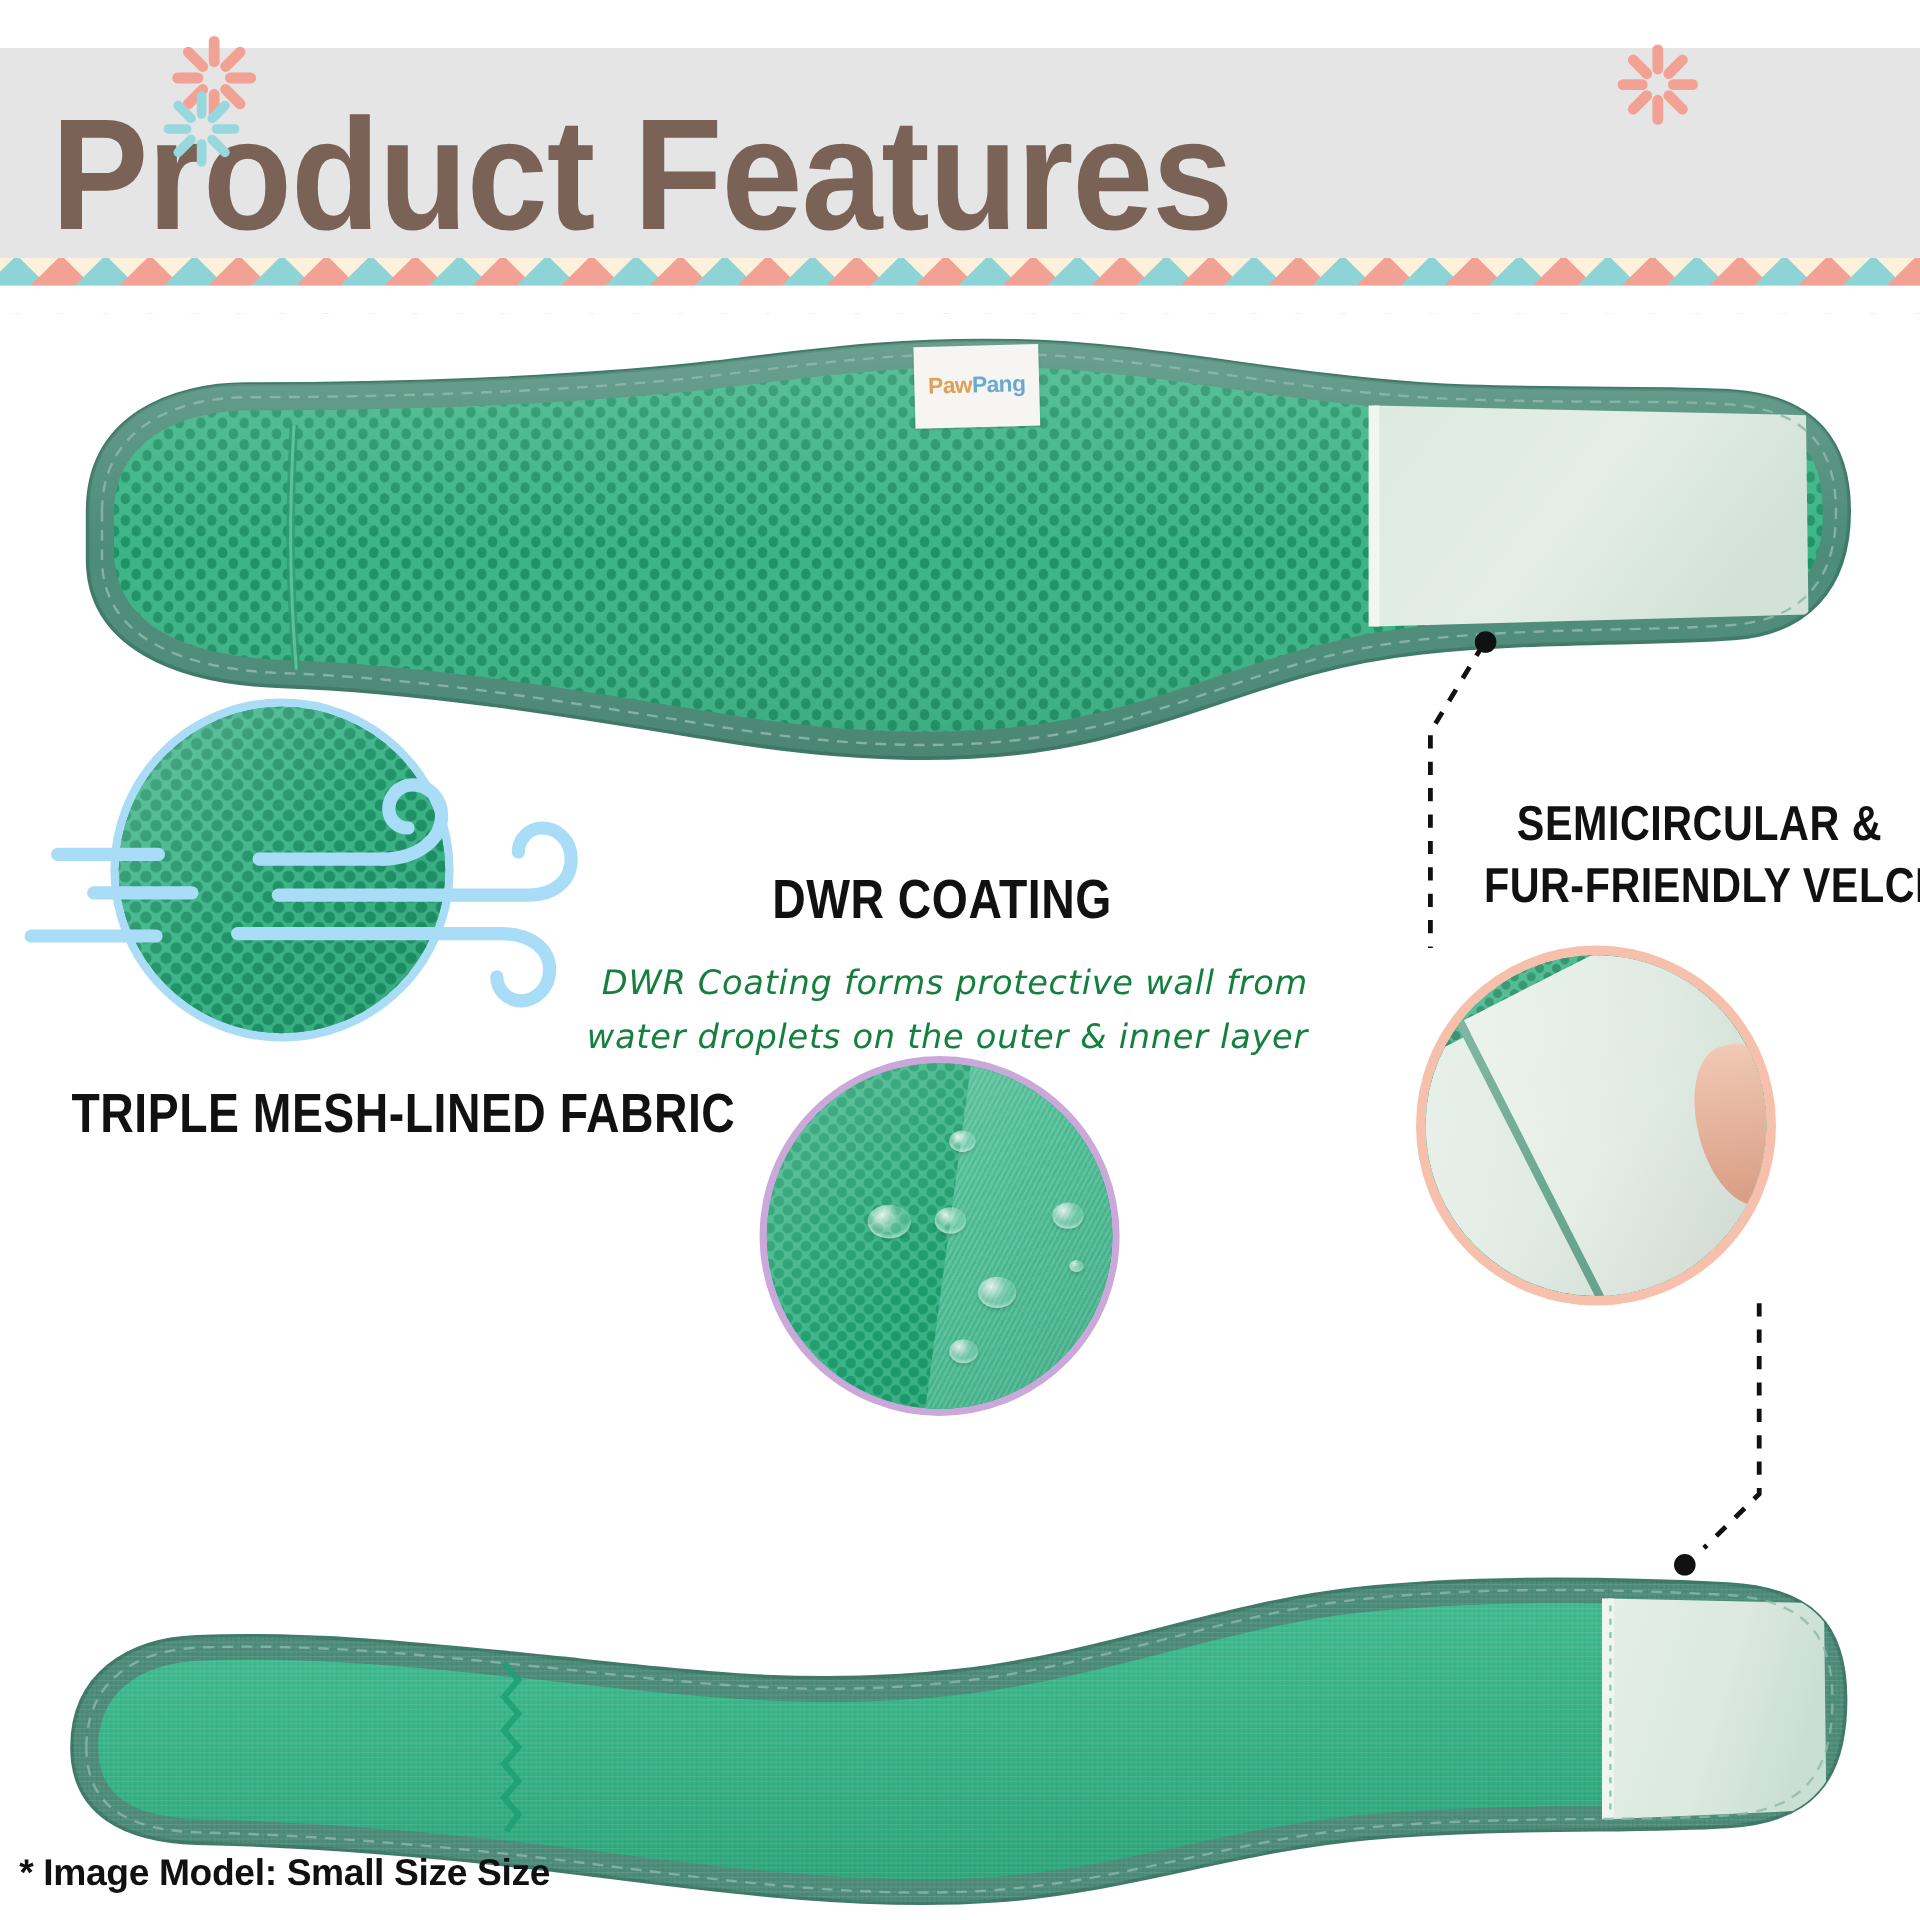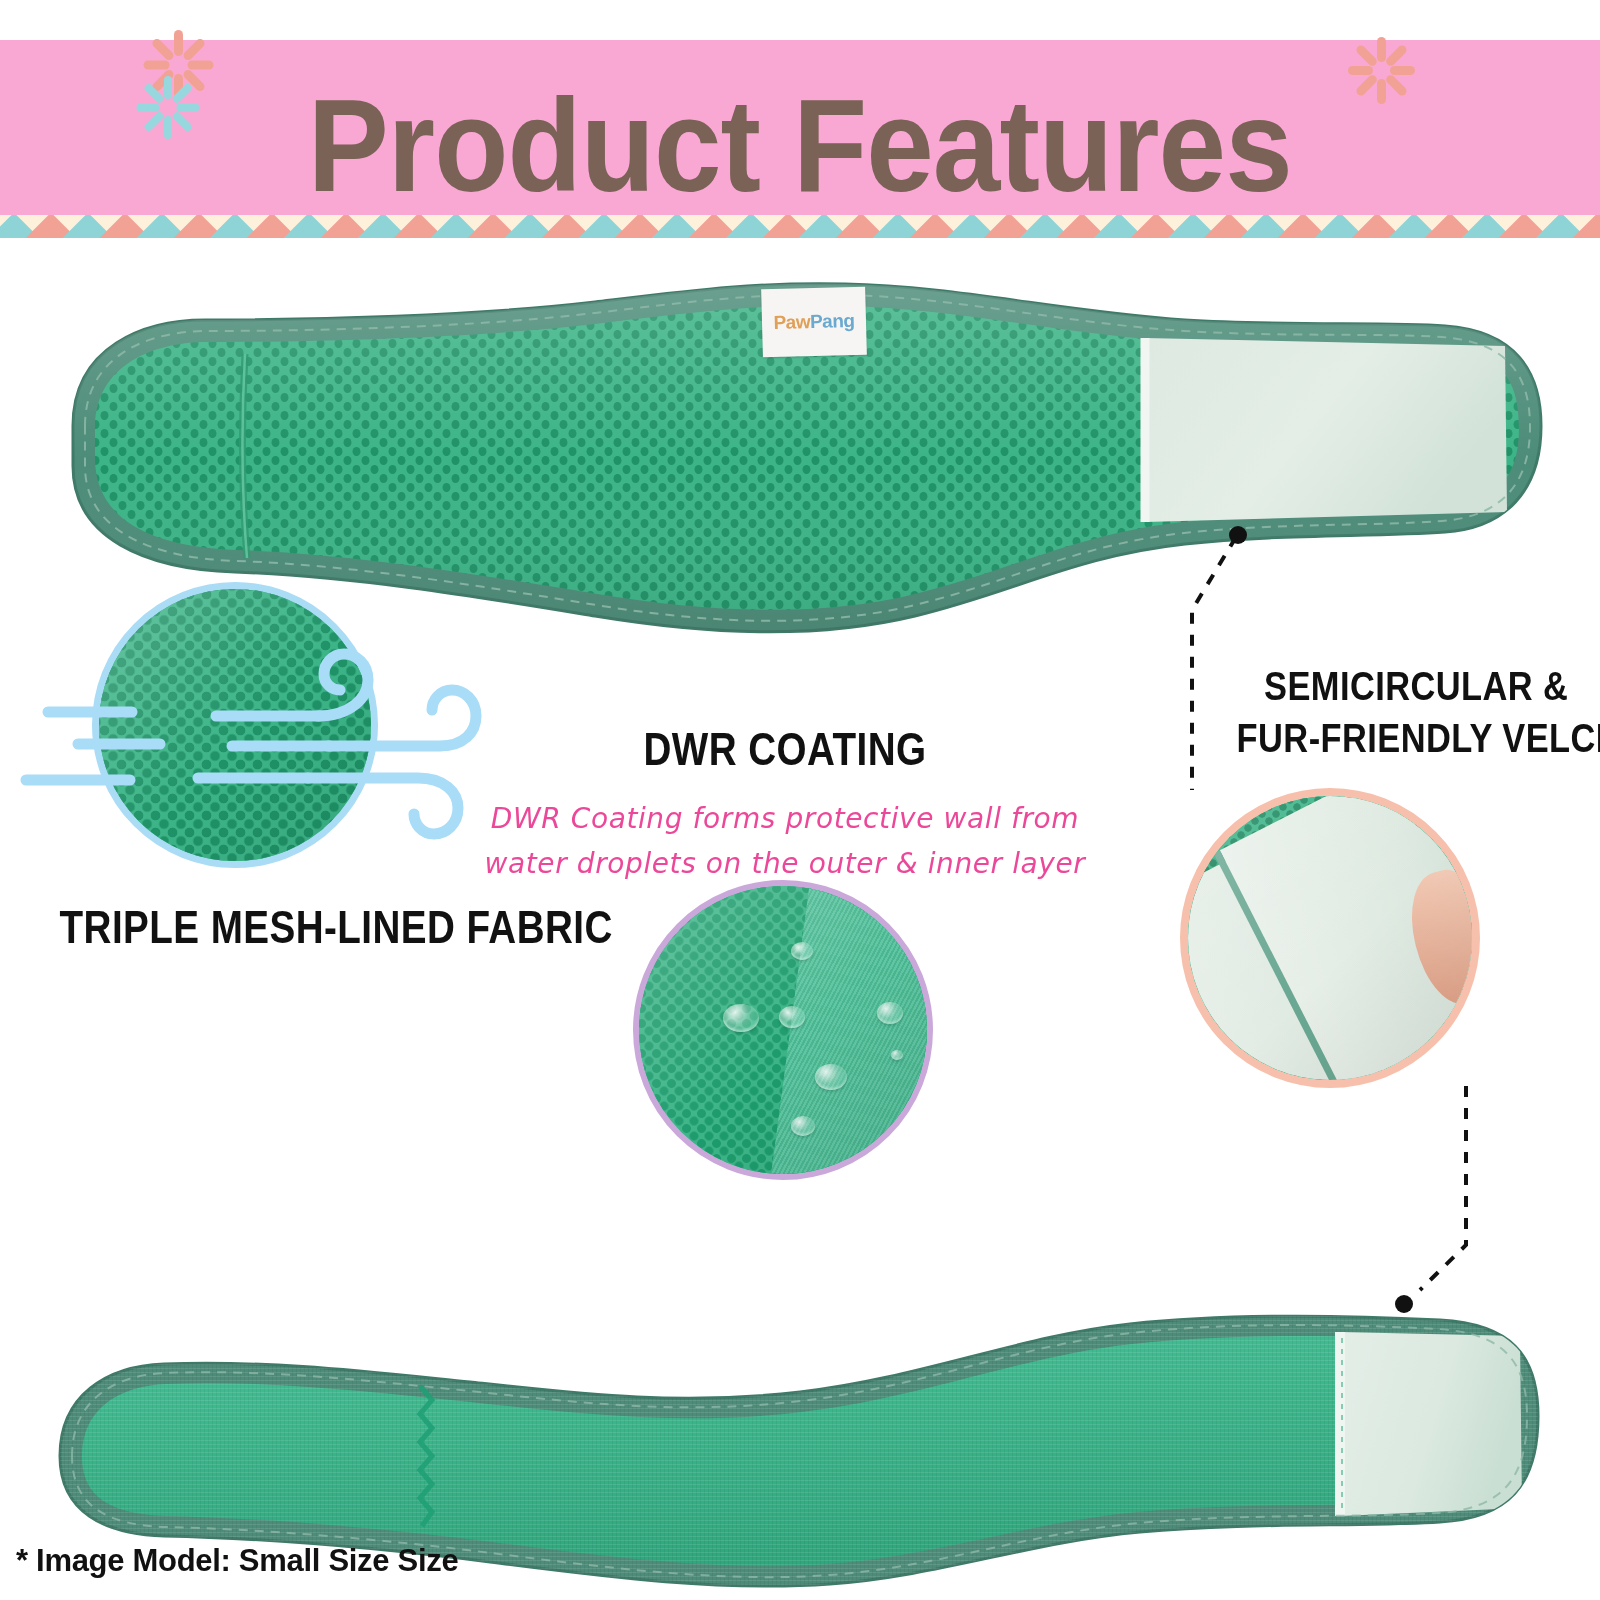--- a/index.html
+++ b/index.html
@@ -7,22 +7,22 @@
   body {
     background:#ffffff;
     font-family:"Liberation Sans", sans-serif;
     position:relative;
     overflow:hidden;
   }
 
   
   .header{
     position:absolute; left:0; top:0; width:1600px; height:215px;
-    background:#f9a8d4;
-    display:flex; align-items:center; justify-content:center;margin-top:40px;
+    background:#e5e5e5;
+    display:flex; align-items:center; margin-top:40px;
   }
   .header-title{
     font-family:"Liberation Sans", sans-serif;
     font-weight:bold;
     font-size:132px;
     letter-spacing:-1px;
     color:#7b6257;
     transform:scaleX(0.92);
     line-height:1;
     white-space:nowrap;
@@ -177,25 +177,26 @@
     font-weight:bold;
     color:#111;
     transform:scaleX(0.84);
     transform-origin:left center;
     letter-spacing:0.5px;
     white-space:nowrap;
   }
   .feat-head.ctr{ transform-origin:center center; }
   .feat-body{
     font-family:"DejaVu Sans", sans-serif;
-    color:#ec4899;
+    color:#15803d;
     font-size:29px;
     line-height:1.62;
     font-style:italic;
     letter-spacing:.6px;
+    text-align:right;
   }
 
   .blk-mesh{ position:absolute; left:18px; top:900px; width:520px; text-align:center; }
   .blk-mesh .feat-head{ font-size:46px; }
   .blk-mesh .feat-body{ margin-top:14px; }
 
   .blk-dwr{ position:absolute; left:480px; top:722px; width:610px; text-align:center; }
   .blk-dwr .feat-head{ font-size:46px; }
   .blk-dwr .feat-body{ margin-top:20px; font-size:28px; }
 

